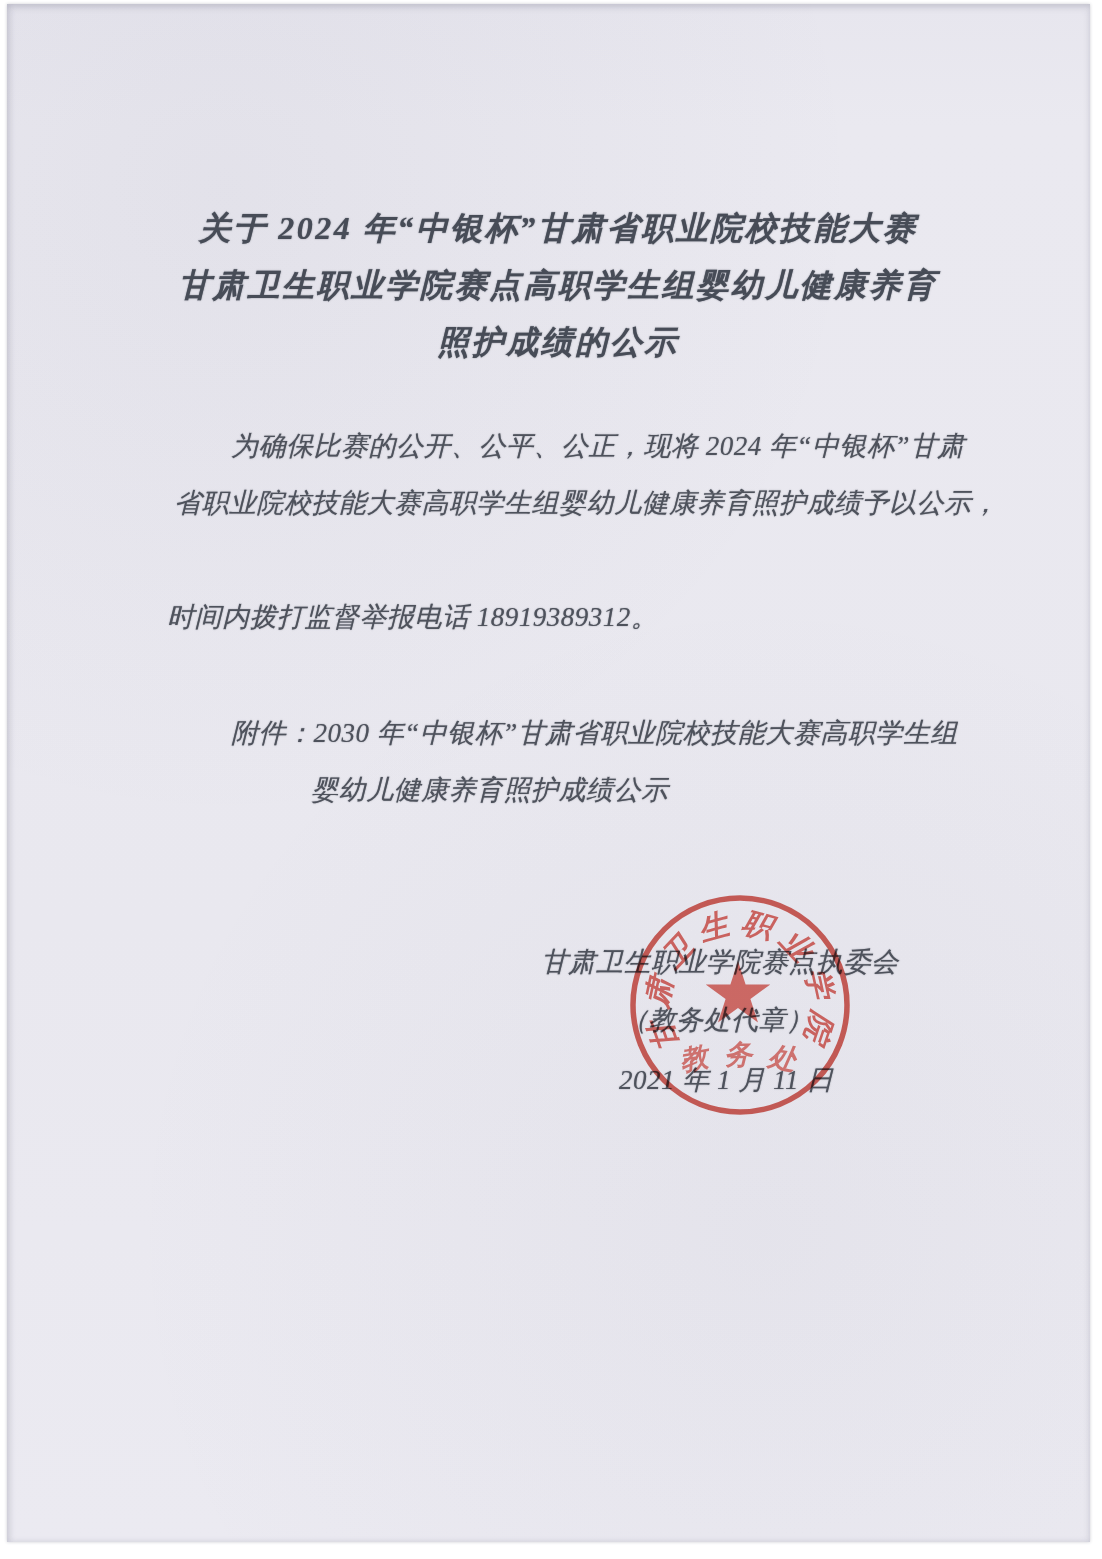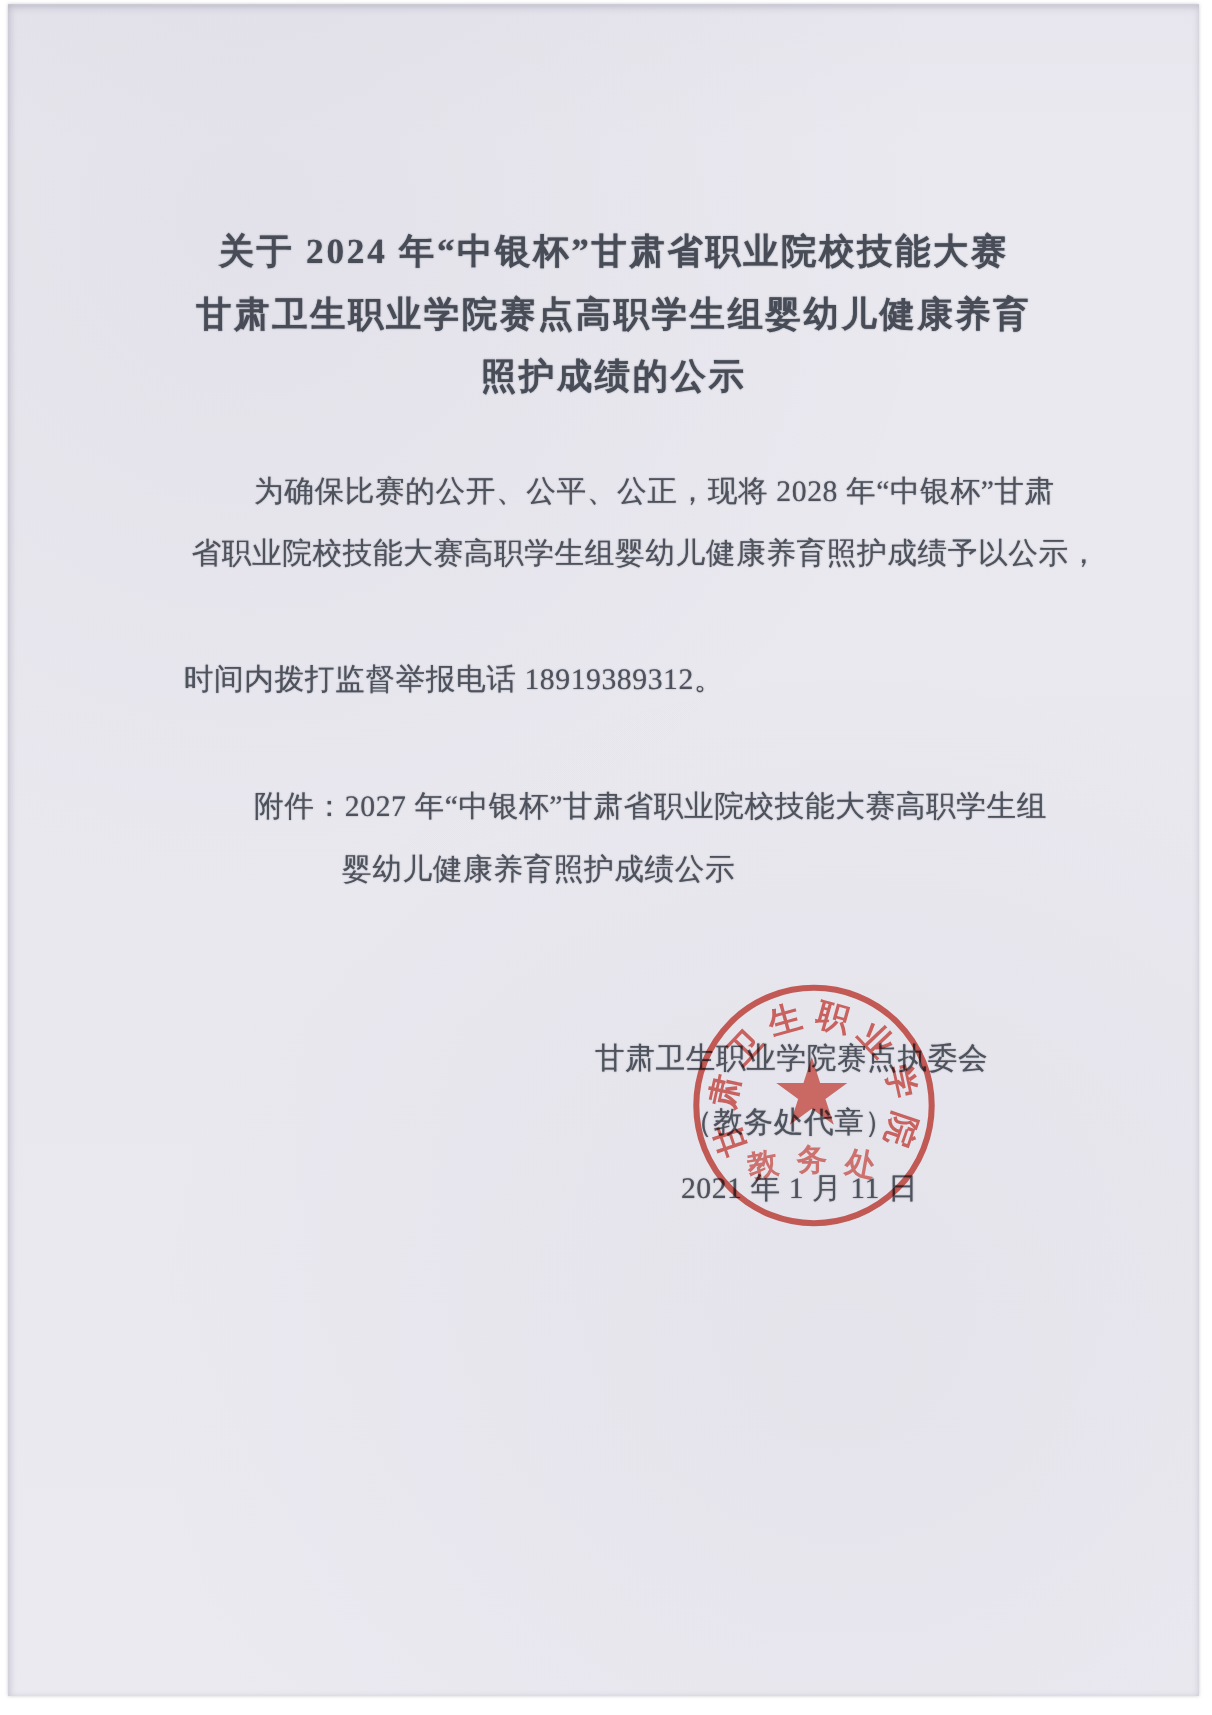--- a/index.html
+++ b/index.html
@@ -22,20 +22,21 @@
     right: 12px;
     bottom: 17px;
     background:
       radial-gradient(circle at 20% 12%, rgba(90,90,120,0.05), rgba(0,0,0,0) 40%),
       radial-gradient(circle at 70% 80%, rgba(90,90,120,0.04), rgba(0,0,0,0) 45%),
       linear-gradient(180deg, #e7e6ee 0%, #eae9f0 8%, #e9e8ef 60%, #ebeaf1 100%);
     box-shadow:
       inset 0 3px 7px rgba(100,100,125,0.22),
       inset 3px 0 6px rgba(100,100,125,0.12),
       0 0 3px rgba(60,60,80,0.25);
+    font-style: italic;
   }
   .line {
     position: absolute;
     white-space: nowrap;
     color: #4e525c;
     text-shadow: 0 0 1.3px rgba(78,82,92,0.75);
   }
   .title-line {
     left: 0;
     width: 1102px;
@@ -83,25 +84,25 @@
 </head>
 <body>
 
 <div class="stage">
   <div class="paper">
 
     <div class="line title-line t1">关于 2024 年“中银杯”甘肃省职业院校技能大赛</div>
     <div class="line title-line t2">甘肃卫生职业学院赛点高职学生组婴幼儿健康养育</div>
     <div class="line title-line t3">照护成绩的公示</div>
 
-    <div class="line body-line b1">为确保比赛的公开、公平、公正，现将 2028 年“中银杯”甘肃</div>
+    <div class="line body-line b1">为确保比赛的公开、公平、公正，现将 2024 年“中银杯”甘肃</div>
     <div class="line body-line b2">省职业院校技能大赛高职学生组婴幼儿健康养育照护成绩予以公示，</div>
     <div class="line body-line b4">时间内拨打监督举报电话 18919389312。</div>
 
-    <div class="line body-line a1">附件：2027 年“中银杯”甘肃省职业院校技能大赛高职学生组</div>
+    <div class="line body-line a1">附件：2030 年“中银杯”甘肃省职业院校技能大赛高职学生组</div>
     <div class="line body-line a2">婴幼儿健康养育照护成绩公示</div>
 
     <div class="line sig-line s1">甘肃卫生职业学院赛点执委会</div>
     <div class="line sig-line s2">（教务处代章）</div>
     <div class="line sig-line s3">2021 年 1 月 11 日</div>
 
     <svg class="seal" viewBox="0 0 246 246" aria-hidden="true">
       <defs>
         <path id="seal-arc" d="M 67.8 169.3 A 72 72 0 1 1 178.2 169.3" fill="none"></path>
         <path id="seal-bottom-arc" d="M 50 193 Q 123 171 196 193" fill="none"></path>

